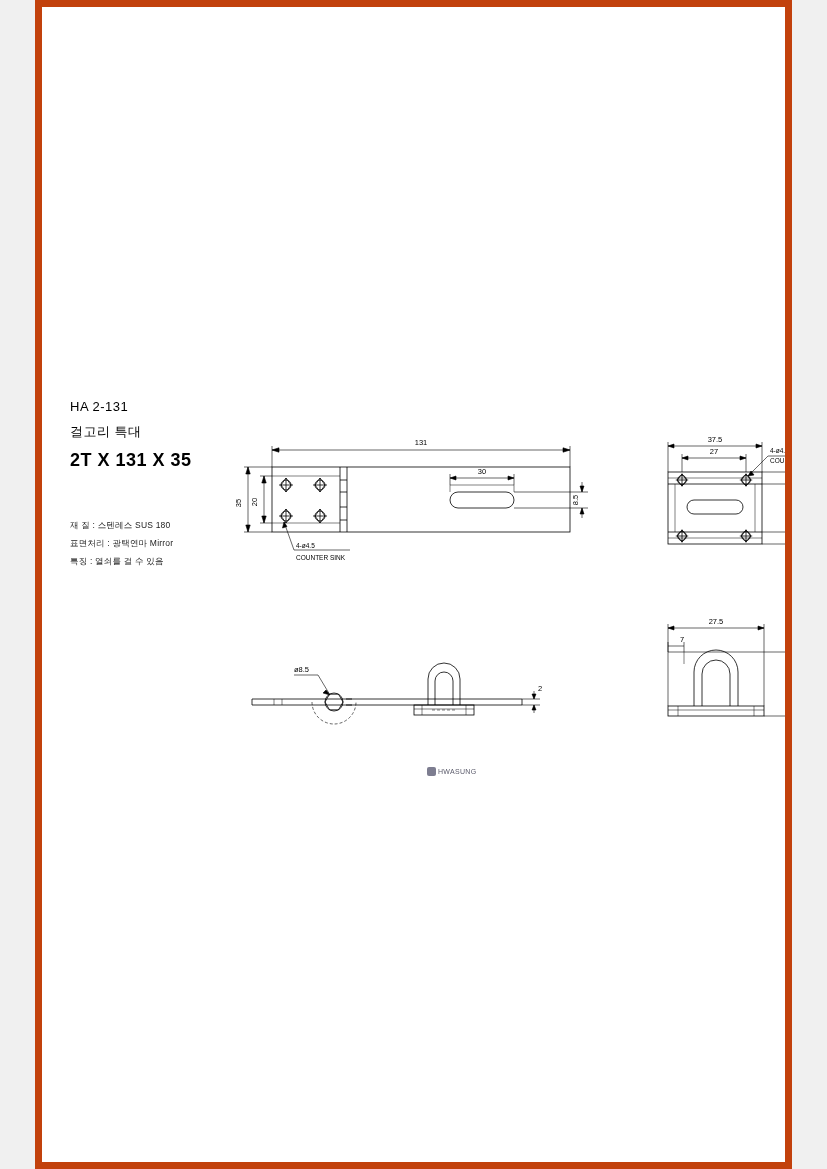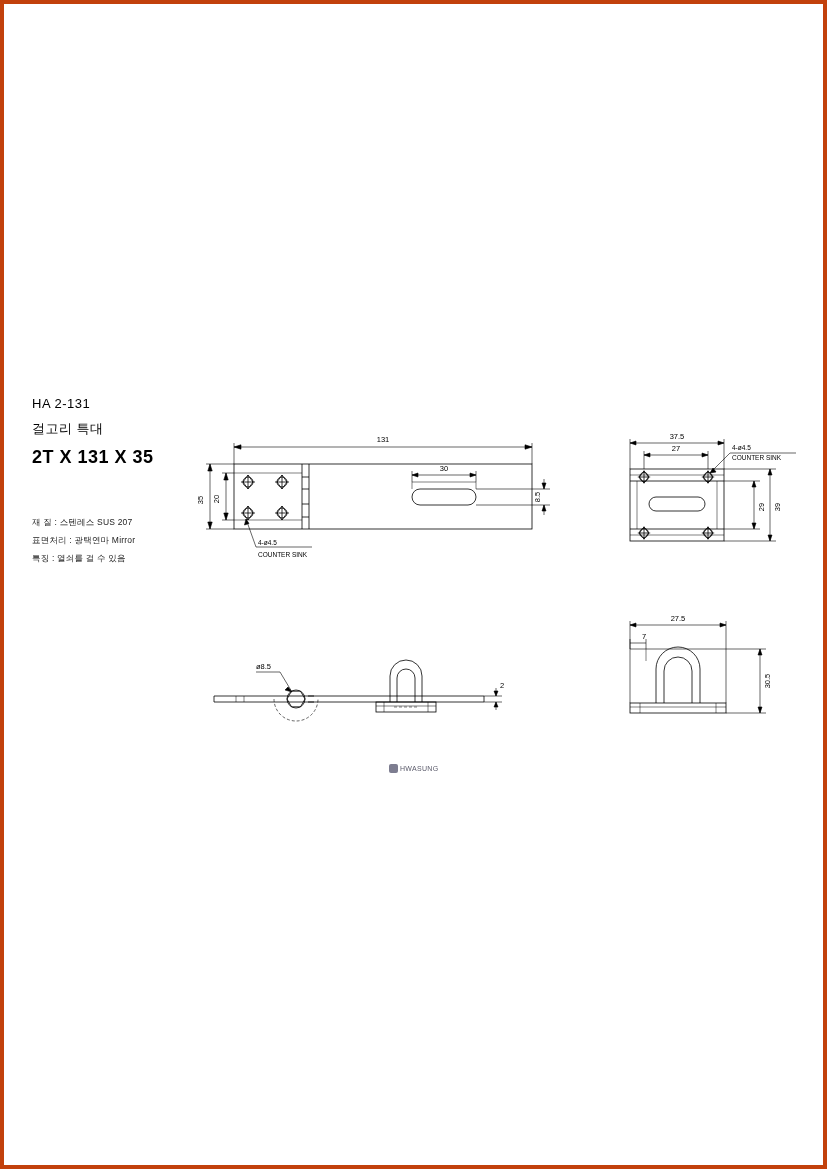--- a/index.html
+++ b/index.html
@@ -1,23 +1,23 @@
 <!DOCTYPE html>
 <html><head>
 <meta charset="utf-8">
 <style>
   html,body{margin:0;padding:0;background:#f0f0f0;}
   body{font-family:"Liberation Sans", sans-serif;}
   #page{
     position:relative;
-    width:827px;height:1169px;
+    width:757px;height:1169px;
     background:#ffffff;
     margin:0 auto;
     overflow:hidden;
-    border:4px solid #c2410c;
+    border:7px solid #c2410c;
     box-sizing:border-box;
   }
   .abs{position:absolute;}
   .title-block{position:absolute;left:28px;top:392px;}
   .title-line{font-size:13px;letter-spacing:0.5px;color:#000;margin-bottom:9px;font-family:"Liberation Sans",sans-serif;}
   .title-line.bold{font-weight:bold;font-size:18px;}
   .spec-block{position:absolute;left:28px;top:513px;}
   .spec-line{font-size:8.5px;color:#222;margin-bottom:6px;letter-spacing:0.2px;}
   svg{display:block;}
   .dim{font-size:7.5px;fill:#000;font-family:"Liberation Sans",sans-serif;}
@@ -30,21 +30,21 @@
 
 <div id="page">
 
   <div class="title-block">
     <div class="title-line">HA 2-131</div>
     <div class="title-line">걸고리 특대</div>
     <div class="title-line bold">2T X 131 X 35</div>
   </div>
 
   <div class="spec-block">
-    <div class="spec-line">재  질 : 스텐레스 SUS 207</div>
+    <div class="spec-line">재  질 : 스텐레스 SUS 180</div>
     <div class="spec-line">표면처리 : 광택연마 Mirror</div>
     <div class="spec-line">특징 : 열쇠를 걸 수 있음</div>
   </div>
 
   <svg class="abs" style="left:180px;top:425px;" width="400" height="160" viewBox="0 0 400 160">
     <g fill="none" stroke="#000" stroke-width="0.8">
 
       <rect x="50" y="35" width="298" height="65"></rect>
 
       <line x1="118" y1="35" x2="118" y2="100"></line>

